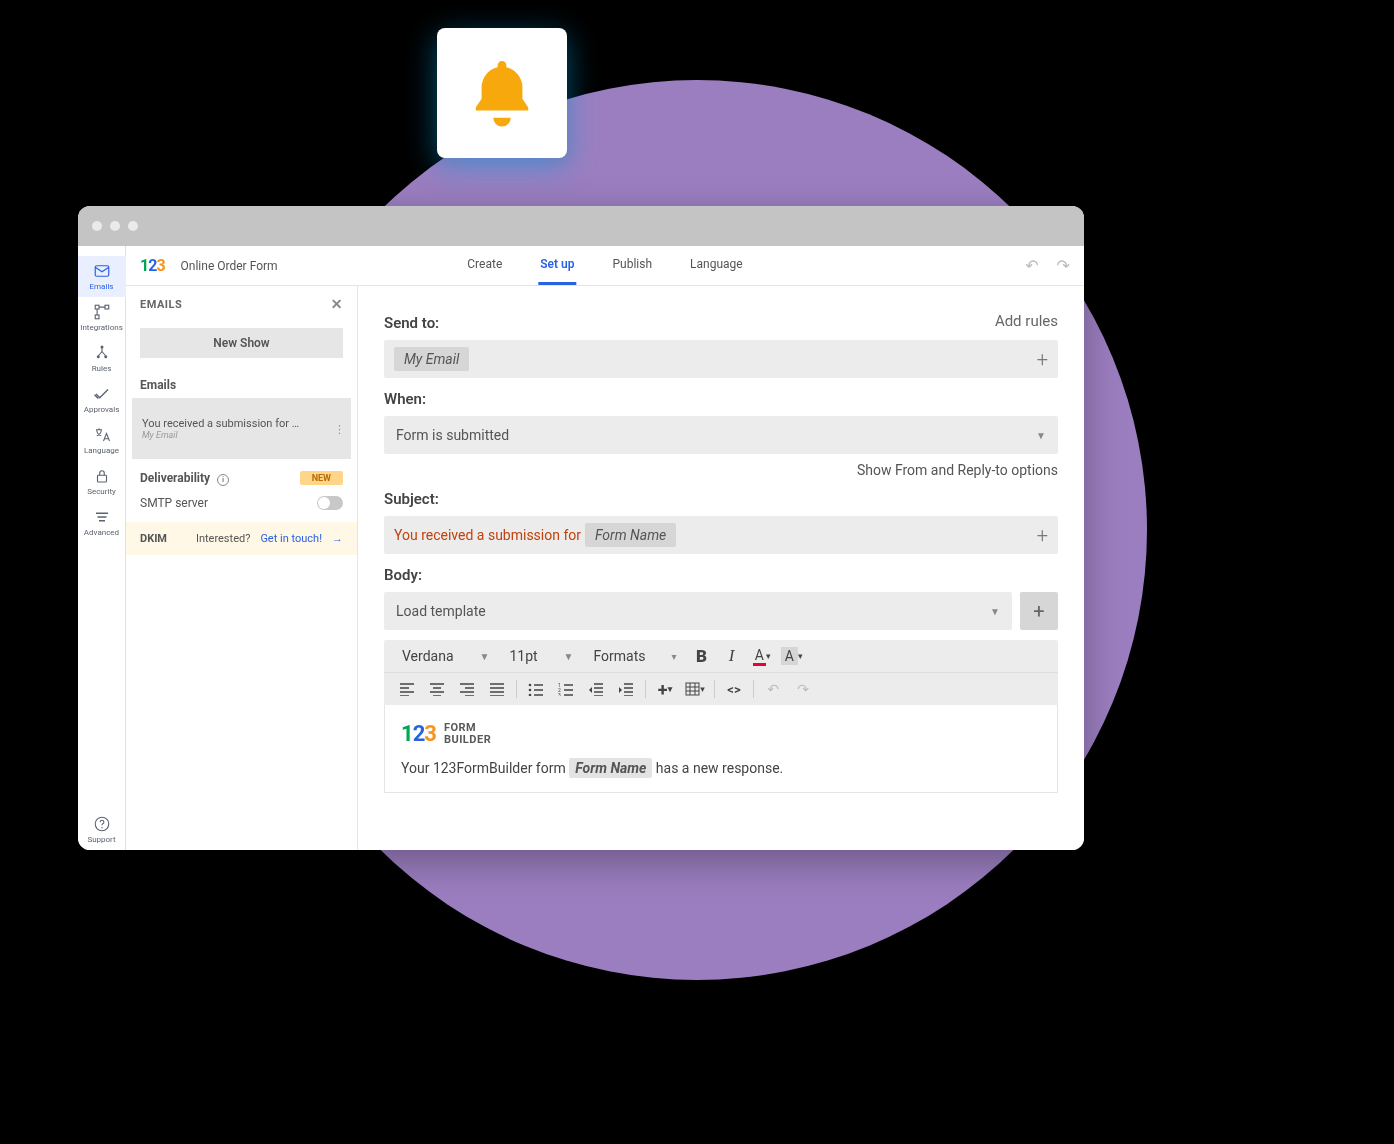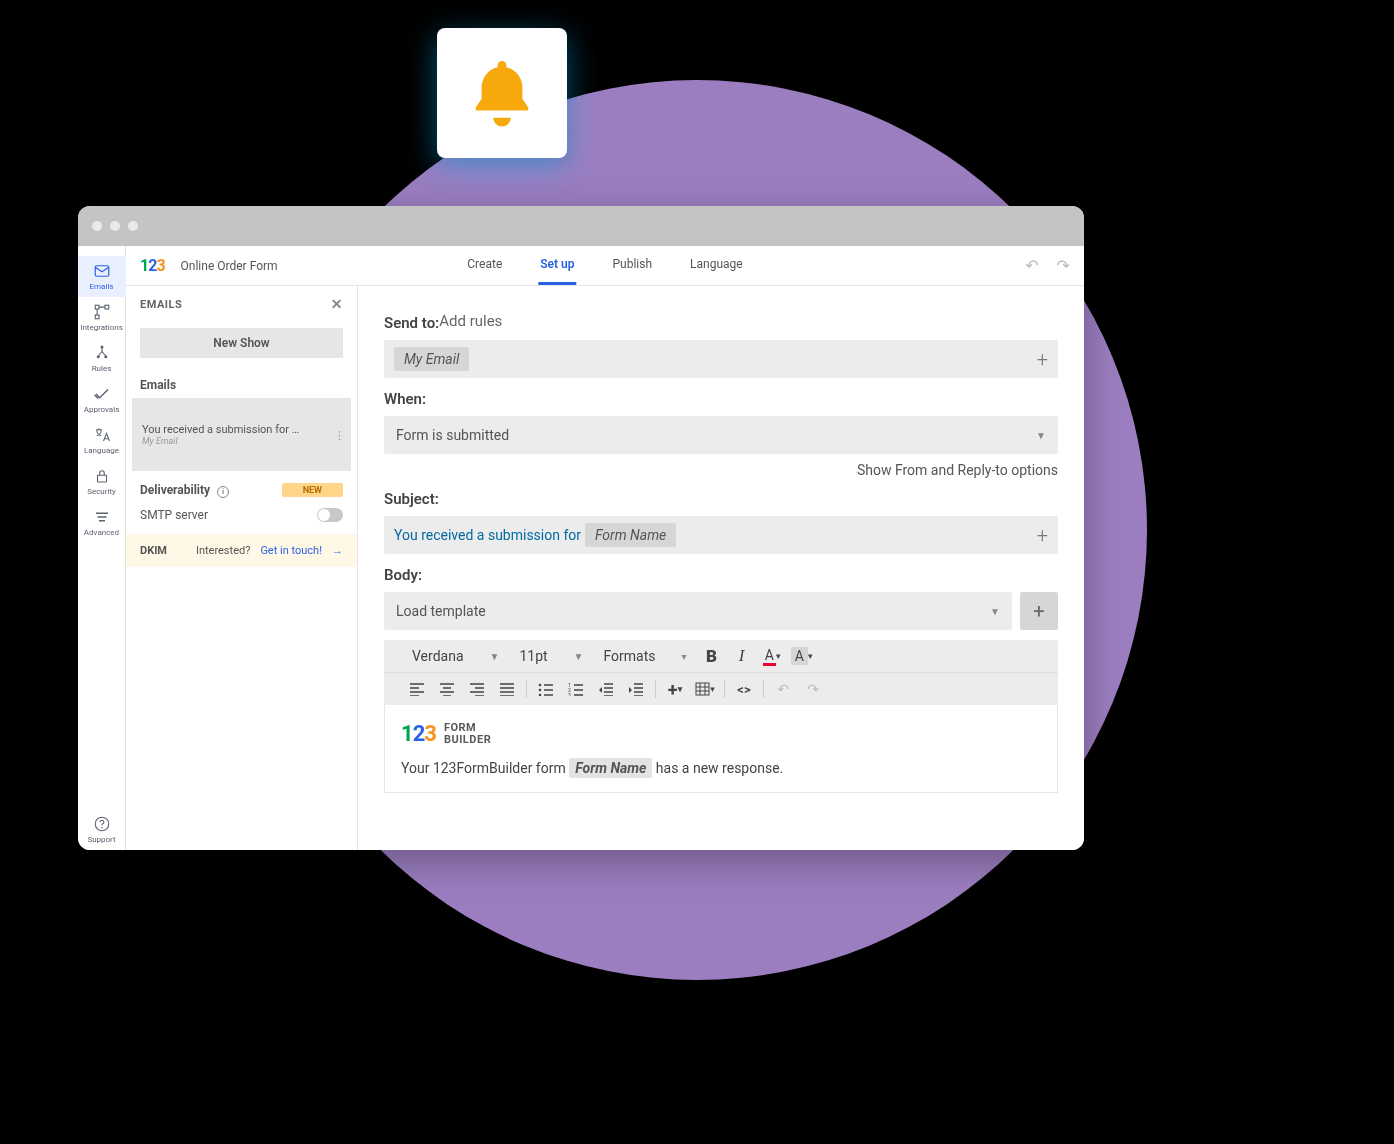--- a/index.html
+++ b/index.html
@@ -22,46 +22,46 @@
 .tabs{position:absolute;left:50%;transform:translateX(-50%);display:flex;gap:34px;font-size:12px;color:#555;height:100%;align-items:flex-end}
 .tab{cursor:pointer;height:100%;display:flex;align-items:center;border-bottom:3px solid transparent;padding:0 2px}
 .tab.active{color:#2a62e4;border-bottom-color:#2a62e4;font-weight:600}
 .topactions{margin-left:auto;display:flex;gap:18px;color:#bbb}
 .body{display:flex;height:calc(100% - 40px)}
 .emailpanel{width:232px;border-right:1px solid #e5e5e5;display:flex;flex-direction:column;background:#fff}
 .ep-head{display:flex;align-items:center;justify-content:space-between;padding:10px 14px;font-size:11px;font-weight:700;color:#666;letter-spacing:.5px}
 .close-x{cursor:pointer;color:#888;font-size:14px}
 .newbtn{margin:6px 14px;height:30px;background:#e6e6e6;border:none;font-size:12px;font-weight:600;color:#555;cursor:pointer}
 .sect{font-size:12px;font-weight:700;color:#555;padding:14px 14px 6px}
-.emailrow{background:#e6e6e6;padding:25px 10px;margin:0 6px;font-size:11px;color:#555;position:relative;cursor:pointer}
+.emailrow{background:#e6e6e6;padding:19px 10px;margin:0 6px;font-size:11px;color:#555;position:relative;cursor:pointer}
 .emailrow .sub{font-size:9px;color:#999;font-style:italic}
 .emailrow .kebab{position:absolute;right:6px;top:50%;transform:translateY(-50%);color:#888;cursor:pointer}
 .dlv{display:flex;align-items:center;justify-content:space-between;padding:12px 14px 4px;font-size:12px;font-weight:700;color:#555}
-.newbadge{background:#ffd58a;color:#b56f00;font-size:9px;font-weight:700;padding:2px 21px;border-radius:2px}
+.newbadge{background:#ffd58a;color:#b56f00;font-size:9px;font-weight:700;padding:2px 12px;border-radius:2px}
 .smtp{display:flex;align-items:center;justify-content:space-between;padding:6px 14px;font-size:12px;color:#555}
 .toggle{width:26px;height:14px;background:#c8c8c8;border-radius:7px;position:relative;cursor:pointer}
 .toggle::after{content:"";position:absolute;width:12px;height:12px;background:#fff;border-radius:50%;top:1px;left:1px}
 .dkim{display:flex;align-items:center;padding:10px 14px;font-size:11px;color:#555;background:#fff8e7;margin-top:6px;gap:10px}
 .dkim .lnk{color:#2a62e4;cursor:pointer}
 .main{flex:1;overflow:auto;padding:16px 26px}
 .field-label{font-size:15px;font-weight:600;color:#444;margin:12px 0 8px}
-.row1{display:flex;justify-content:flex-start;align-items:center}
+.row1{display:flex;justify-content:space-between;align-items:center}
 .addrules{color:#666;font-size:15px;cursor:pointer}
 .chipbar{background:#ececec;border-radius:2px;display:flex;align-items:center;padding:6px 10px;min-height:38px;position:relative}
 .chip{background:#d6d6d6;font-style:italic;color:#555;padding:4px 10px;border-radius:2px;font-size:14px}
 .plus{position:absolute;right:10px;color:#777;font-size:20px;cursor:pointer;font-weight:300}
 .selbar{background:#ececec;border-radius:2px;display:flex;align-items:center;padding:8px 12px;min-height:38px;position:relative;font-size:14px;color:#555}
 .caret{position:absolute;right:12px;color:#888;font-size:10px}
 .showfrom{text-align:right;font-size:14px;color:#555;margin:8px 0;cursor:pointer}
-.subj-text{font-size:14px;color:#0369a1}
+.subj-text{font-size:14px;color:#c2410c}
 .load-row{display:flex;gap:8px}
 .load-row .selbar{flex:1}
 .plusbox{width:38px;height:38px;background:#d6d6d6;display:flex;align-items:center;justify-content:center;font-size:20px;color:#666;cursor:pointer;border-radius:2px}
 .editor-tb{background:#ececec;margin-top:10px;border-radius:2px 2px 0 0}
-.tb-row{display:flex;align-items:center;padding:4px 20px;gap:4px}
+.tb-row{display:flex;align-items:center;padding:4px 10px;gap:4px}
 .tb-sel{display:flex;align-items:center;gap:26px;padding:4px 8px;font-size:14px;color:#444;cursor:pointer}
 .tb-btn{width:26px;height:24px;display:flex;align-items:center;justify-content:center;cursor:pointer;color:#444;font-size:14px}
 .tb-sep{width:1px;height:18px;background:#ccc;margin:0 2px}
 .editor-body{background:#fff;border:1px solid #e5e5e5;border-top:none;padding:16px;font-size:14px;color:#444}
 .fblogo{display:inline-flex;align-items:center;gap:8px;margin-bottom:14px}
 .fblogo .num{font-weight:700;font-size:22px;letter-spacing:-1px}
 .fblogo-txt{font-size:11px;font-weight:700;color:#58595b;line-height:1.05;letter-spacing:.5px}
 .formname-chip{background:#e3e3e3;font-style:italic;font-weight:700;color:#555;padding:2px 6px;border-radius:2px}
 .infoicn{width:12px;height:12px;border:1px solid #888;border-radius:50%;display:inline-flex;align-items:center;justify-content:center;font-size:8px;color:#888;margin-left:4px}
 .hl{background:#d6d6d6;padding:1px 4px}

